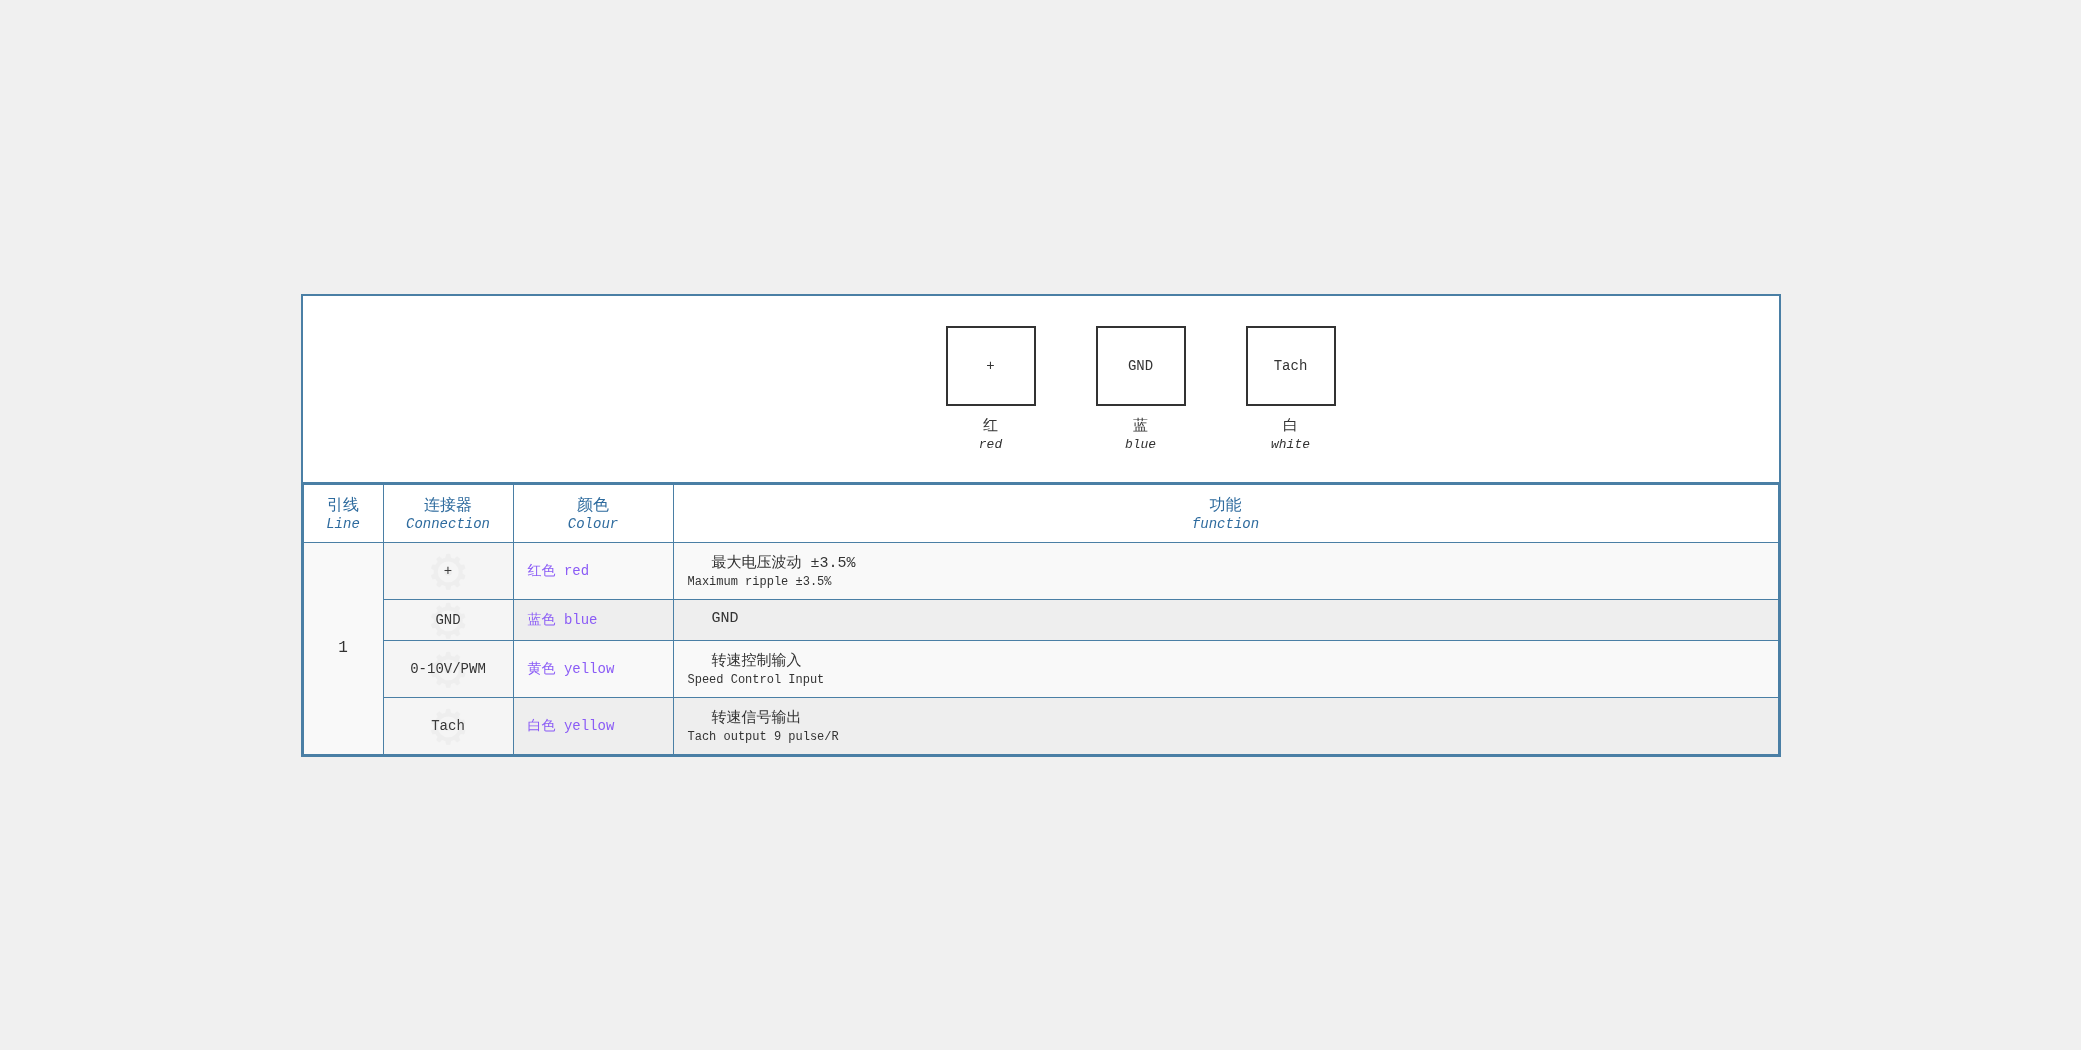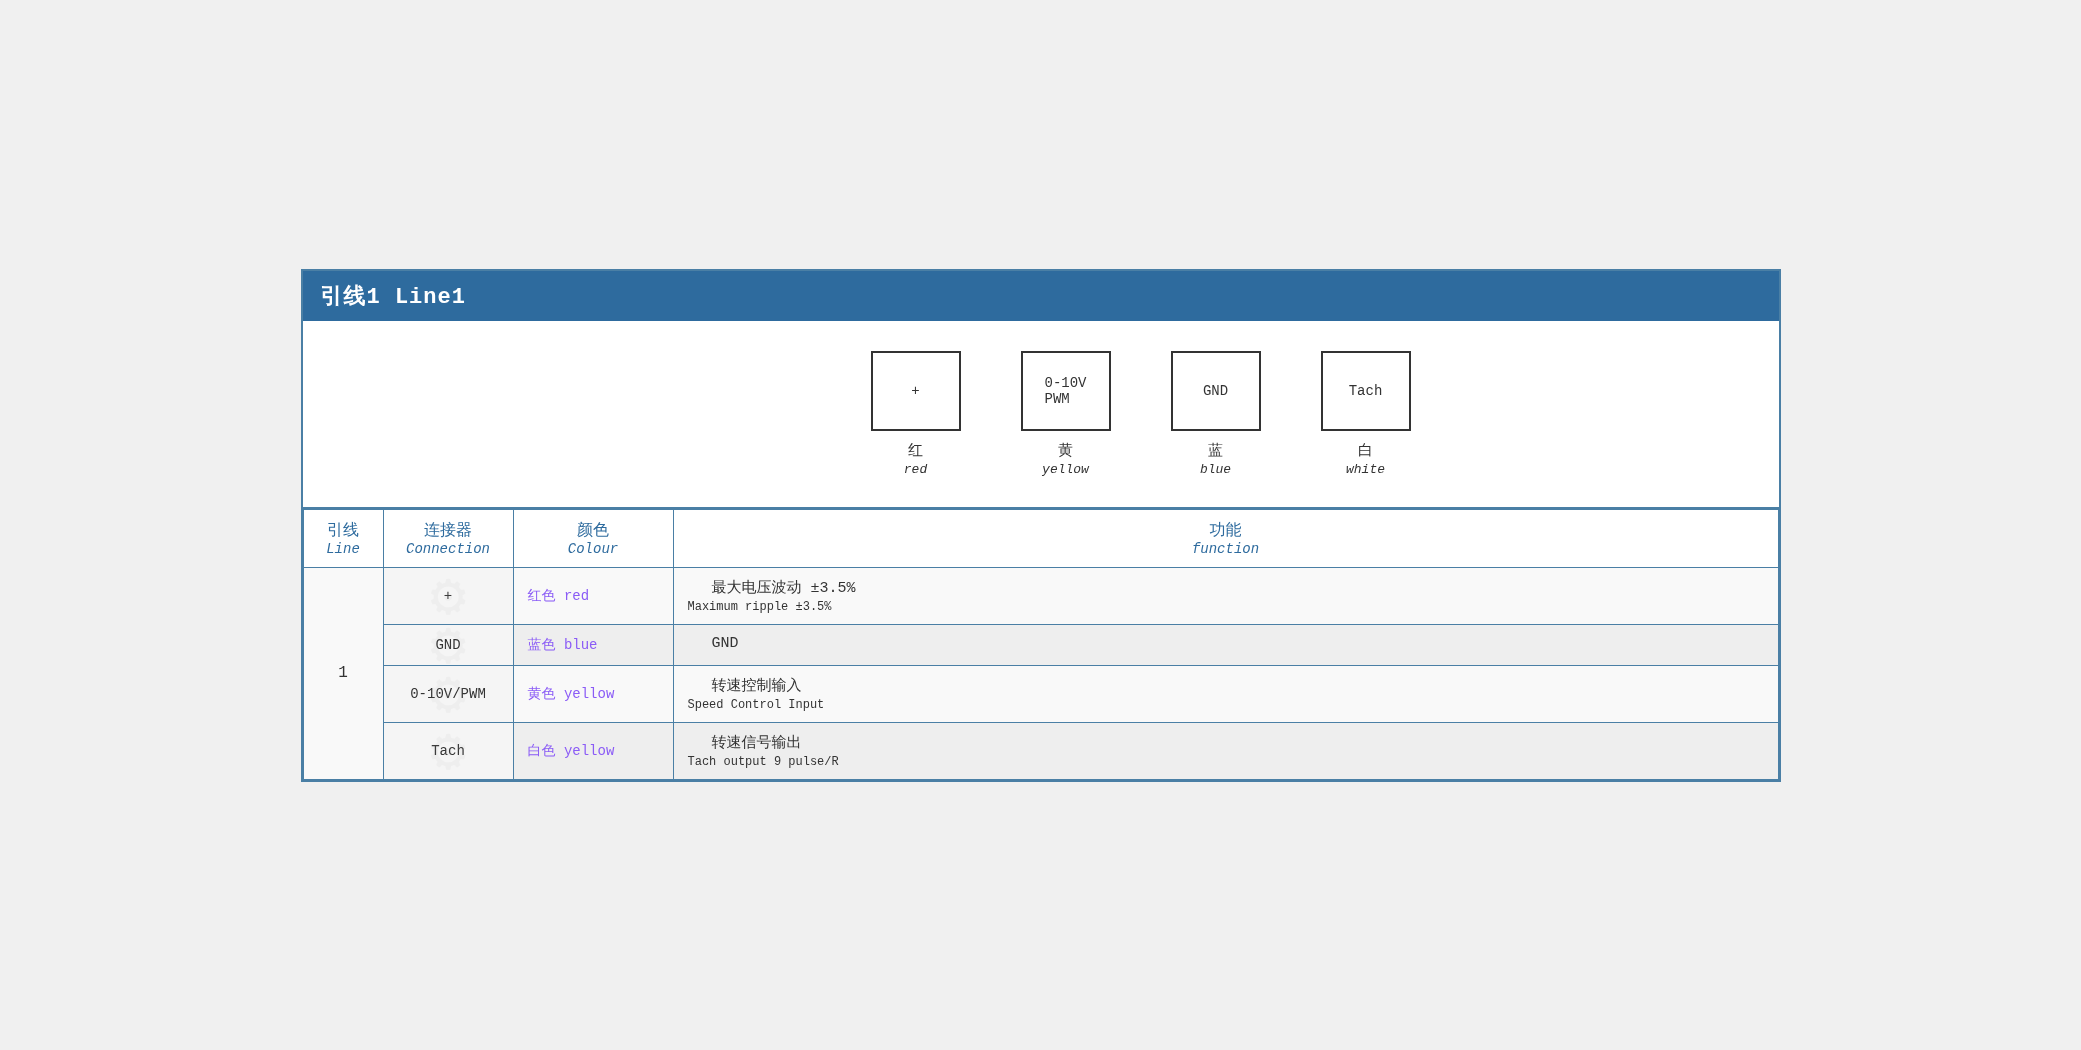--- a/index.html
+++ b/index.html
@@ -177,36 +177,28 @@
 
     .row-bg-mid {
       background: #eeeeee;
     }
   </style>
 </head>
 <body>
 
 <div class="main-container">
 
-  <div class="header">
-    <span>引线1 Line1</span>
-  </div>
 
   <div class="diagram-section">
     <div class="diagram-inner">
 
     <div class="connector-box-group">
           <div class="connector-box">+</div>
           <div class="connector-label-cn">红</div>
           <div class="connector-label-en">red</div>
-        </div>
-        <div class="connector-box-group">
-          <div class="connector-box">0-10V<br>PWM</div>
-          <div class="connector-label-cn">黄</div>
-          <div class="connector-label-en">yellow</div>
         </div>
         <div class="connector-box-group">
           <div class="connector-box">GND</div>
           <div class="connector-label-cn">蓝</div>
           <div class="connector-label-en">blue</div>
         </div>
         <div class="connector-box-group">
           <div class="connector-box">Tach</div>
           <div class="connector-label-cn">白</div>
           <div class="connector-label-en">white</div>

